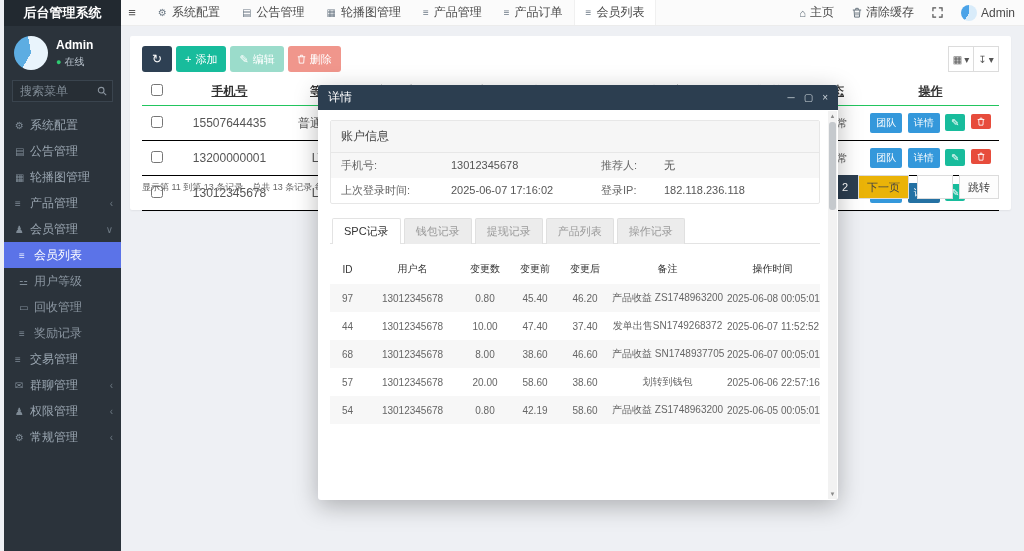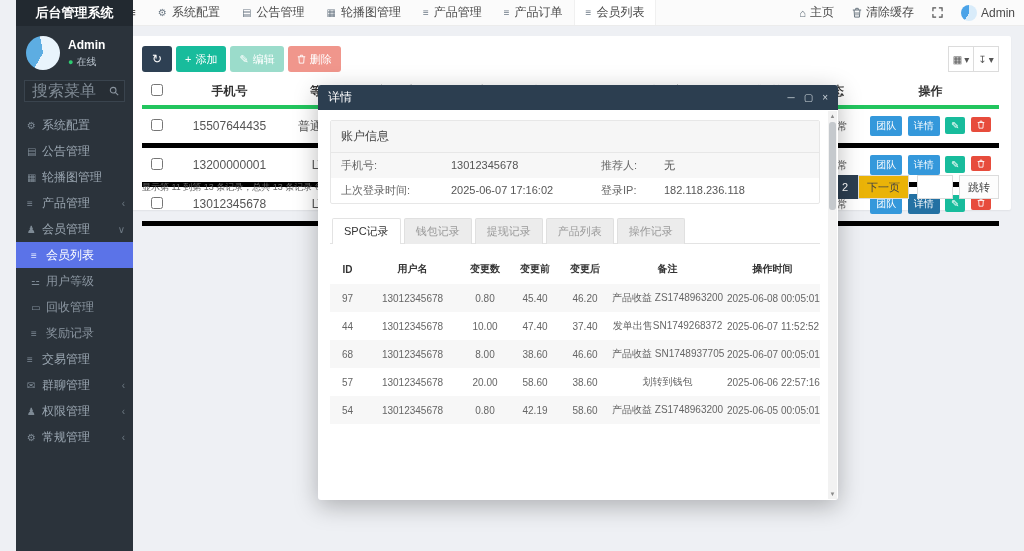--- a/index.html
+++ b/index.html
@@ -1,31 +1,31 @@
 <!DOCTYPE html>
 <html><head>
 <meta charset="utf-8">
 <style>
   * { margin:0; padding:0; box-sizing:border-box; }
   html,body { width:1024px; height:551px; overflow:hidden;
     font-family:"Liberation Sans","DejaVu Sans",sans-serif; background:#eef0f4; }
   #app { position:relative; width:1024px; height:551px; }
 
   
-  #sidebar { position:absolute; left:16px; top:0; width:117px; height:551px; background:#2b333b; z-index:5; }
+  #sidebar { position:absolute; left:4px; top:0; width:117px; height:551px; background:#2b333b; z-index:5; }
   .s-header { height:26px; line-height:26px; background:#222930; color:#fff; font-size:13px; font-weight:bold; text-align:center; }
   .user-panel { display:flex; align-items:center; gap:8px; padding:10px 10px 8px 10px; }
   .avatar-lg { width:34px; height:34px; border-radius:50%;
     background:conic-gradient(from 210deg,#5dade2 0 140deg,#e9f4fc 140deg 360deg); flex:0 0 auto; }
   .u-name { color:#fff; font-size:12px; font-weight:bold; }
   .u-status { color:#b9c3cd; font-size:10px; margin-top:3px; }
   .dot { color:#2ecc71; font-size:9px; margin-right:3px; }
   .s-search { position:relative; margin:2px 8px 10px 8px; }
   .s-search input { width:100%; height:22px; background:#272e35; border:1px solid #3a444e;
-    color:#cfd6dd; font-size:16px; padding:0 20px 0 7px; outline:none; }
+    color:#cfd6dd; font-size:12px; padding:0 20px 0 7px; outline:none; }
   .s-search input::placeholder { color:#7f8a94; }
   .s-search svg { position:absolute; right:6px; top:6px; }
   .m-item { display:flex; align-items:center; height:26px; padding:0 8px 0 11px;
     color:#9aa6b1; font-size:12px; cursor:pointer; }
   .m-item .mi-glyph { width:15px; font-size:10px; color:#7e8a95; flex:0 0 auto; }
   .m-item .mi-label { white-space:nowrap; }
   .m-item .mi-chev { margin-left:auto; font-size:10px; color:#6d7983; }
   .m-item.sub { padding-left:15px; color:#8b96a1; }
   .m-item.active { background:#5b73e8; color:#fff; }
   .m-item.active .mi-glyph { color:#e2e8ff; }
@@ -56,22 +56,22 @@
   .btn-del { background:#f0968c; }
   .tb-right { margin-left:auto; display:flex; align-items:center; }
   .tb-search { width:138px; height:26px; border:1px solid #dcdcdc; border-radius:2px; font-size:11px;
     padding:0 8px; outline:none; color:#555; margin-right:8px; }
   .tb-search::placeholder { color:#b5b5b5; }
   .btn-light { height:26px; min-width:26px; background:#fff; border:1px solid #dcdcdc; color:#555;
     font-size:10px; display:inline-flex; align-items:center; justify-content:center; gap:2px; cursor:pointer; }
   .btn-light + .btn-light { margin-left:-1px; }
 
   table.mt { position:absolute; left:12px; top:42px; width:857px; border-collapse:collapse; table-layout:fixed; font-size:12px; }
-  table.mt th { font-weight:bold; color:#333; padding:5px 2px; text-align:center; border-bottom:4px solid #22c55e; white-space:nowrap; }
-  table.mt td { color:#555; padding:7px 2px; text-align:center; border-bottom:5px solid #000000; white-space:nowrap; overflow:hidden; }
+  table.mt th { font-weight:bold; color:#333; padding:5px 2px; text-align:center; border-bottom:1px solid #22c55e; white-space:nowrap;text-decoration:underline; }
+  table.mt td { color:#555; padding:7px 2px; text-align:center; border-bottom:1px solid #000000; white-space:nowrap; overflow:hidden; }
   table.mt input[type=checkbox] { width:12px; height:12px; }
   td.status { color:#18bc9c; font-size:11px; }
   .b-xs { border:none; border-radius:2px; color:#fff; font-size:10px; padding:3px 6px; margin:0 1px; cursor:pointer;
     display:inline-flex; align-items:center; justify-content:center; }
   .b-team,.b-detail { background:#3498db; }
   .b-detail.pressed { background:#2471a3; }
   .b-edit { background:#18bc9c; }
   .b-delx { background:#e74c3c; }
 
   .tfoot { position:absolute; left:12px; right:12px; top:138px; height:26px; display:flex; align-items:center; }
@@ -102,21 +102,21 @@
   .ip-row .v1 { position:absolute; left:120px; }
   .ip-row .l2 { position:absolute; left:270px; color:#666; }
   .ip-row .v2 { position:absolute; left:333px; }
 
   .tabs { display:flex; gap:3px; margin-top:13px; border-bottom:1px solid #e3e3e3; padding-left:2px; }
   .tab { font-size:11px; padding:5px 11px; background:#ececec; border:1px solid #e0e0e0; border-bottom:none;
     color:#999; border-radius:2px 2px 0 0; position:relative; top:1px; cursor:pointer; white-space:nowrap; }
   .tab.active { background:#fff; color:#333; border-color:#e3e3e3; }
 
   table.dt { width:100%; border-collapse:collapse; table-layout:fixed; margin-top:10px; font-size:10px; }
-  table.dt th { font-weight:bold; color:#333; padding:8px 2px; text-align:center; white-space:nowrap; }
+  table.dt th { font-weight:normal; color:#333; padding:8px 2px; text-align:center; white-space:nowrap; }
   table.dt td { color:#666; padding:7px 2px; text-align:center; white-space:nowrap; overflow:hidden; }
   table.dt tbody tr:nth-child(odd) { background:#f7f7f7; }
 
   .msb { position:absolute; top:26px; right:1px; bottom:1px; width:9px; background:#f2f2f2; }
   .msb-up,.msb-down { position:absolute; left:0; width:9px; height:10px; font-size:6px; color:#8a8a8a;
     display:flex; align-items:center; justify-content:center; cursor:pointer; }
   .msb-up { top:0; } .msb-down { bottom:0; }
   .msb-thumb { position:absolute; top:11px; left:1px; width:7px; height:88px; background:#c5c9cd; border-radius:3px; cursor:pointer; }
 </style>
 </head>

